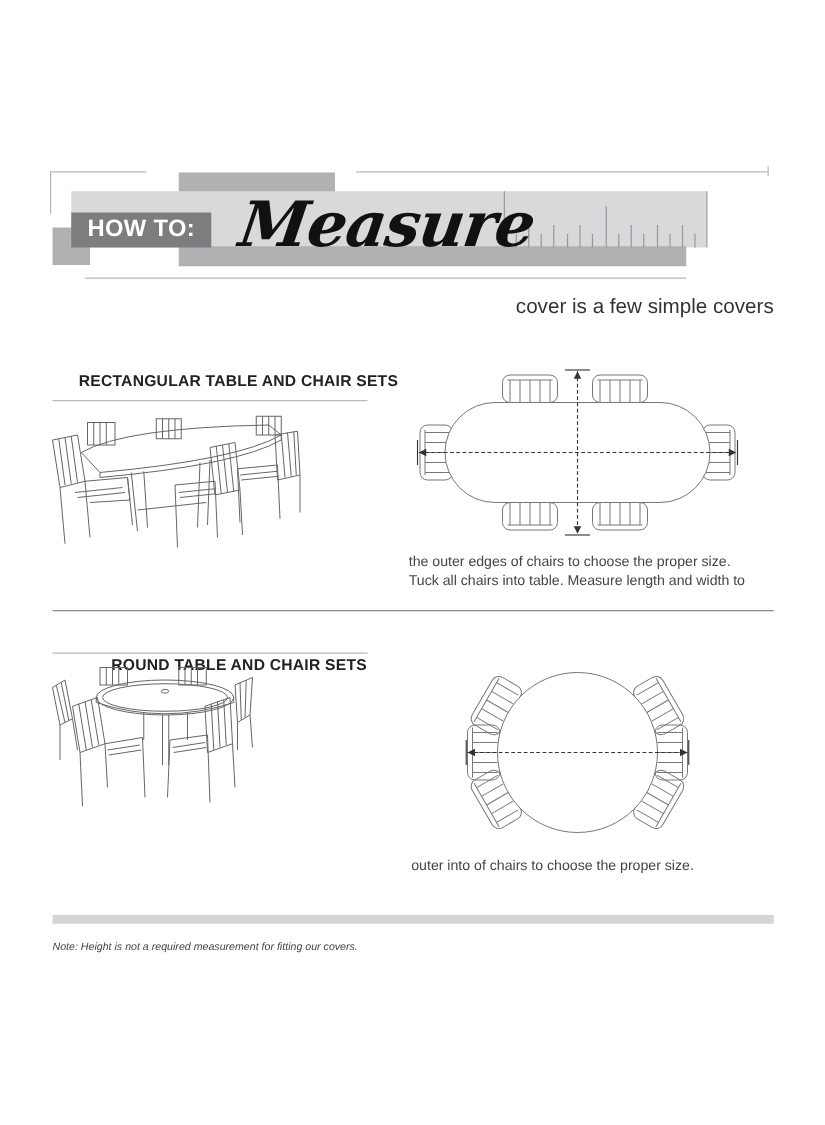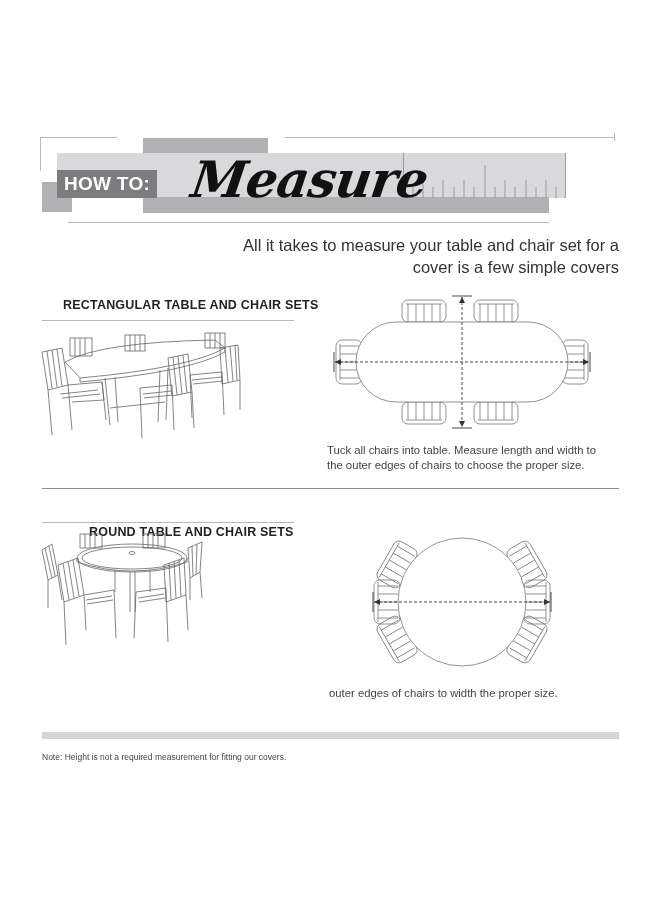--- a/index.html
+++ b/index.html
@@ -48,29 +48,28 @@
       <line x1="92" y1="34" x2="92" y2="45"></line>
       <line x1="102" y1="27" x2="102" y2="45"></line>
       <line x1="112" y1="34" x2="112" y2="45"></line>
       <line x1="123" y1="27" x2="123" y2="45"></line>
       <line x1="133" y1="34" x2="133" y2="45"></line>
       <line x1="143" y1="27" x2="143" y2="45"></line>
       <line x1="153" y1="34" x2="153" y2="45"></line>
     </g>
   </svg>
 
-  <div class="abs hdr-dark howto" style="left:57px;top:170px;width:100px;height:28px;">
+  <div class="abs hdr-dark howto" style="left:57px;top:170px;width:112px;height:28px;">
     <span>HOW TO:</span>
   </div>
 
   <div class="abs measure" style="left:192px;top:150px;height:60px;line-height:60px;">Measure</div>
 </div>
 
 <div class="abs intro" style="left:200px;top:234px;width:419px;">
-  <div>All it takes to measure your table and chair set for a</div>
   <div>cover is a few simple covers</div>
 </div>
 
 <div>
   <div class="abs sec-title" style="left:43px;top:298px;">RECTANGULAR TABLE AND CHAIR SETS</div>
   <div class="line" style="left:42px;top:320px;width:252px;height:1px;"></div>
 
   <svg style="left:40px;top:330px;" width="200" height="110" viewBox="0 0 200 110" fill="none" stroke="#666" stroke-width="0.8">
 
     <path d="M25 32 Q60 12 175 10 L185 18 Q150 38 40 48 Z"></path>
@@ -132,22 +131,22 @@
     </g>
     <g fill="#333" stroke="none">
       <path d="M5 68 l6 -3 v6 z"></path>
         <path d="M259 68 l-6 -3 v6 z"></path>
       <path d="M132 3 l-3 6 h6 z"></path>
         <path d="M132 133 l-3 -6 h6 z"></path>
     </g>
   </svg>
 
   <div class="abs caption" style="left:327px;top:443px;width:290px;">
+    <div>the outer edges of chairs to choose the proper size.</div>
     <div>Tuck all chairs into table. Measure length and width to</div>
-    <div>the outer edges of chairs to choose the proper size.</div>
   </div>
 </div>
 
 <div class="line" style="left:42px;top:488px;width:577px;height:1px;background:#8c8c8f;"></div>
 
 <div>
   <div class="abs sec-title" style="left:69px;top:501px;margin-top:24px;">ROUND TABLE AND CHAIR SETS</div>
   <div class="line" style="left:42px;top:522px;width:252px;height:1px;"></div>
 
   <svg style="left:40px;top:530px;" width="170" height="115" viewBox="0 0 170 115" fill="none" stroke="#666" stroke-width="0.8">
@@ -215,18 +214,18 @@
         <line x1="89" y1="-10" x2="89" y2="10"></line>
       </g>
       <g fill="#333" stroke="none">
         <path d="M-88 0 l6 -3 v6 z"></path>
           <path d="M88 0 l-6 -3 v6 z"></path>
       </g>
     </g>
   </svg>
 
   <div class="abs caption" style="left:329px;top:686px;width:290px;">
-    <div>outer edges of chairs to width the proper size.</div>
+    <div>outer into of chairs to choose the proper size.</div>
   </div>
 </div>
 
 <div class="abs" style="left:42px;top:732px;width:577px;height:7px;background:#d5d5d7;"></div>
-<div class="abs note" style="left:42px;top:752px;">Note: Height is not a required measurement for fitting our covers.</div>
+<div class="abs note" style="left:42px;top:752px;font-style:italic;">Note: Height is not a required measurement for fitting our covers.</div>
 
 </body></html>

